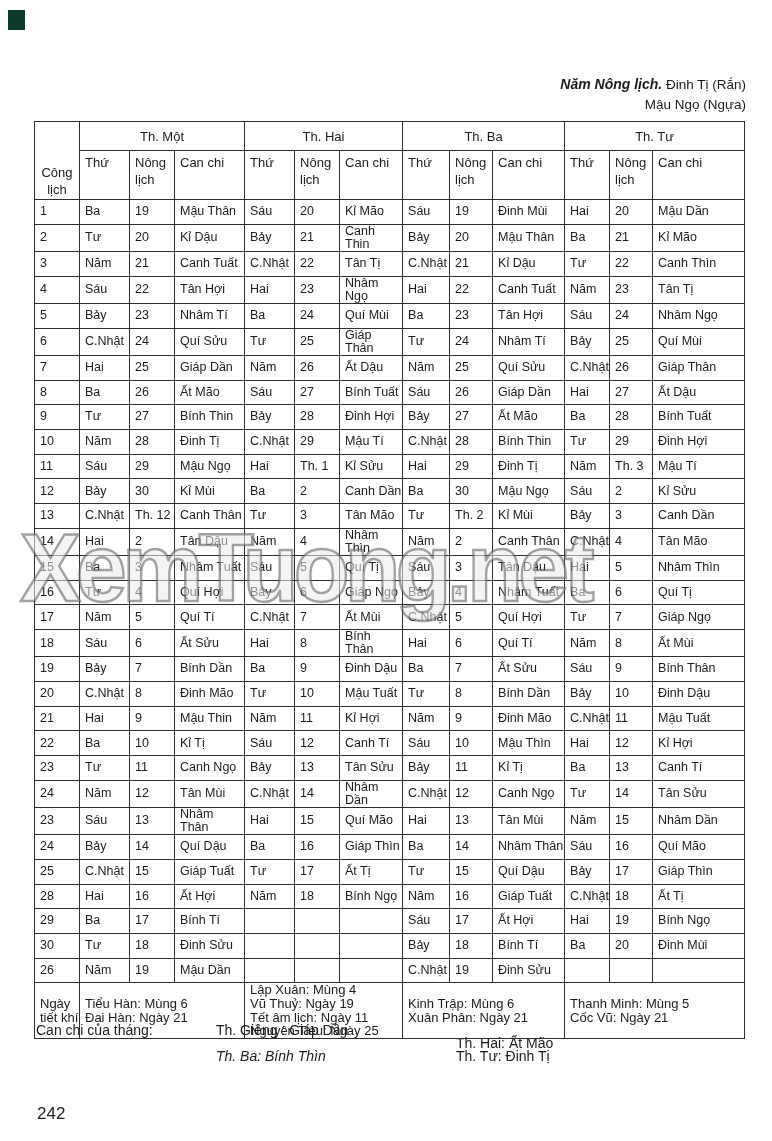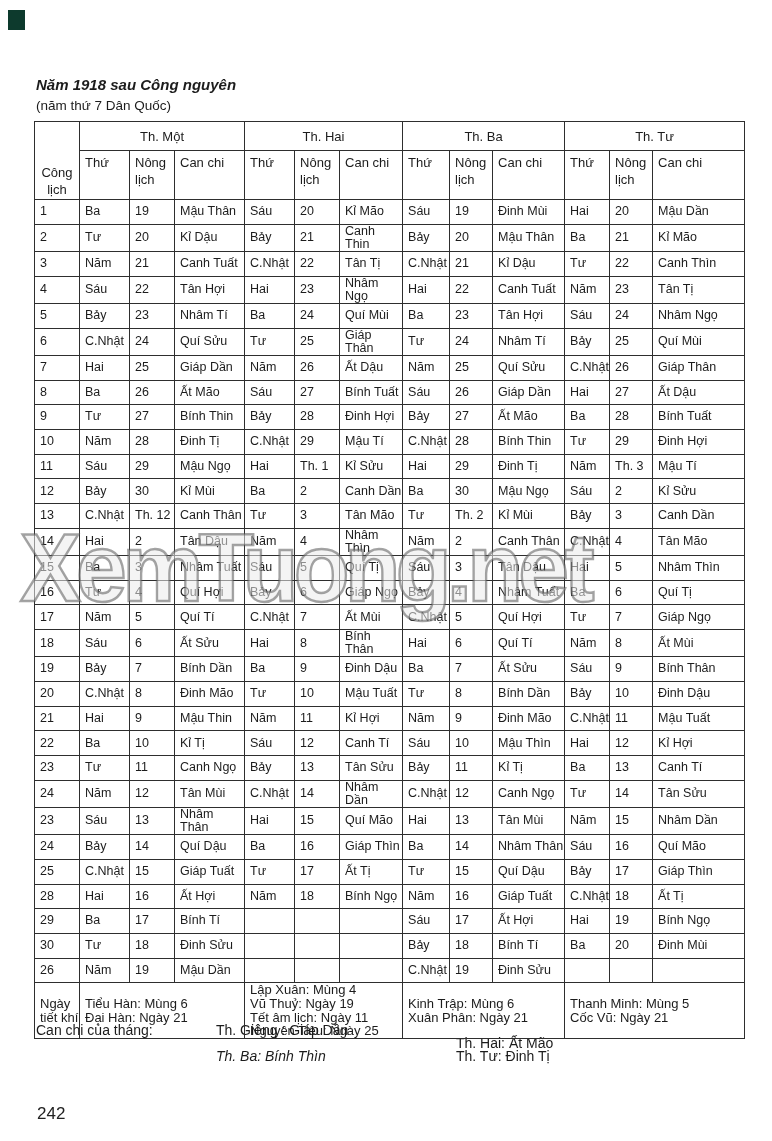--- a/index.html
+++ b/index.html
@@ -63,25 +63,25 @@
   }
   .footer-line .link{color:#e0731d;}
 </style>
 </head>
 <body>
 
 <div class="page">
 
   <div class="corner-square"></div>
 
-  <div class="hdr-left">
-    <div class="l1">Năm 1918 sau Công nguyên</div>
-    <div class="l2">(năm thứ  7 Dân Quốc)</div>
+
+  <div class="hdr-right">
+    <div class="l1"><b>Năm Nông lịch.</b><span> Đinh Tị (Rắn)</span></div>
+    <div class="l2">Mậu Ngọ (Ngựa)</div>
   </div>
-
 
   <table class="cal">
     <colgroup>
       <col style="width:45px">
         <col style="width:50px">
         <col style="width:45px">
         <col style="width:70px">
       <col style="width:50px">
         <col style="width:45px">
         <col style="width:63px">

